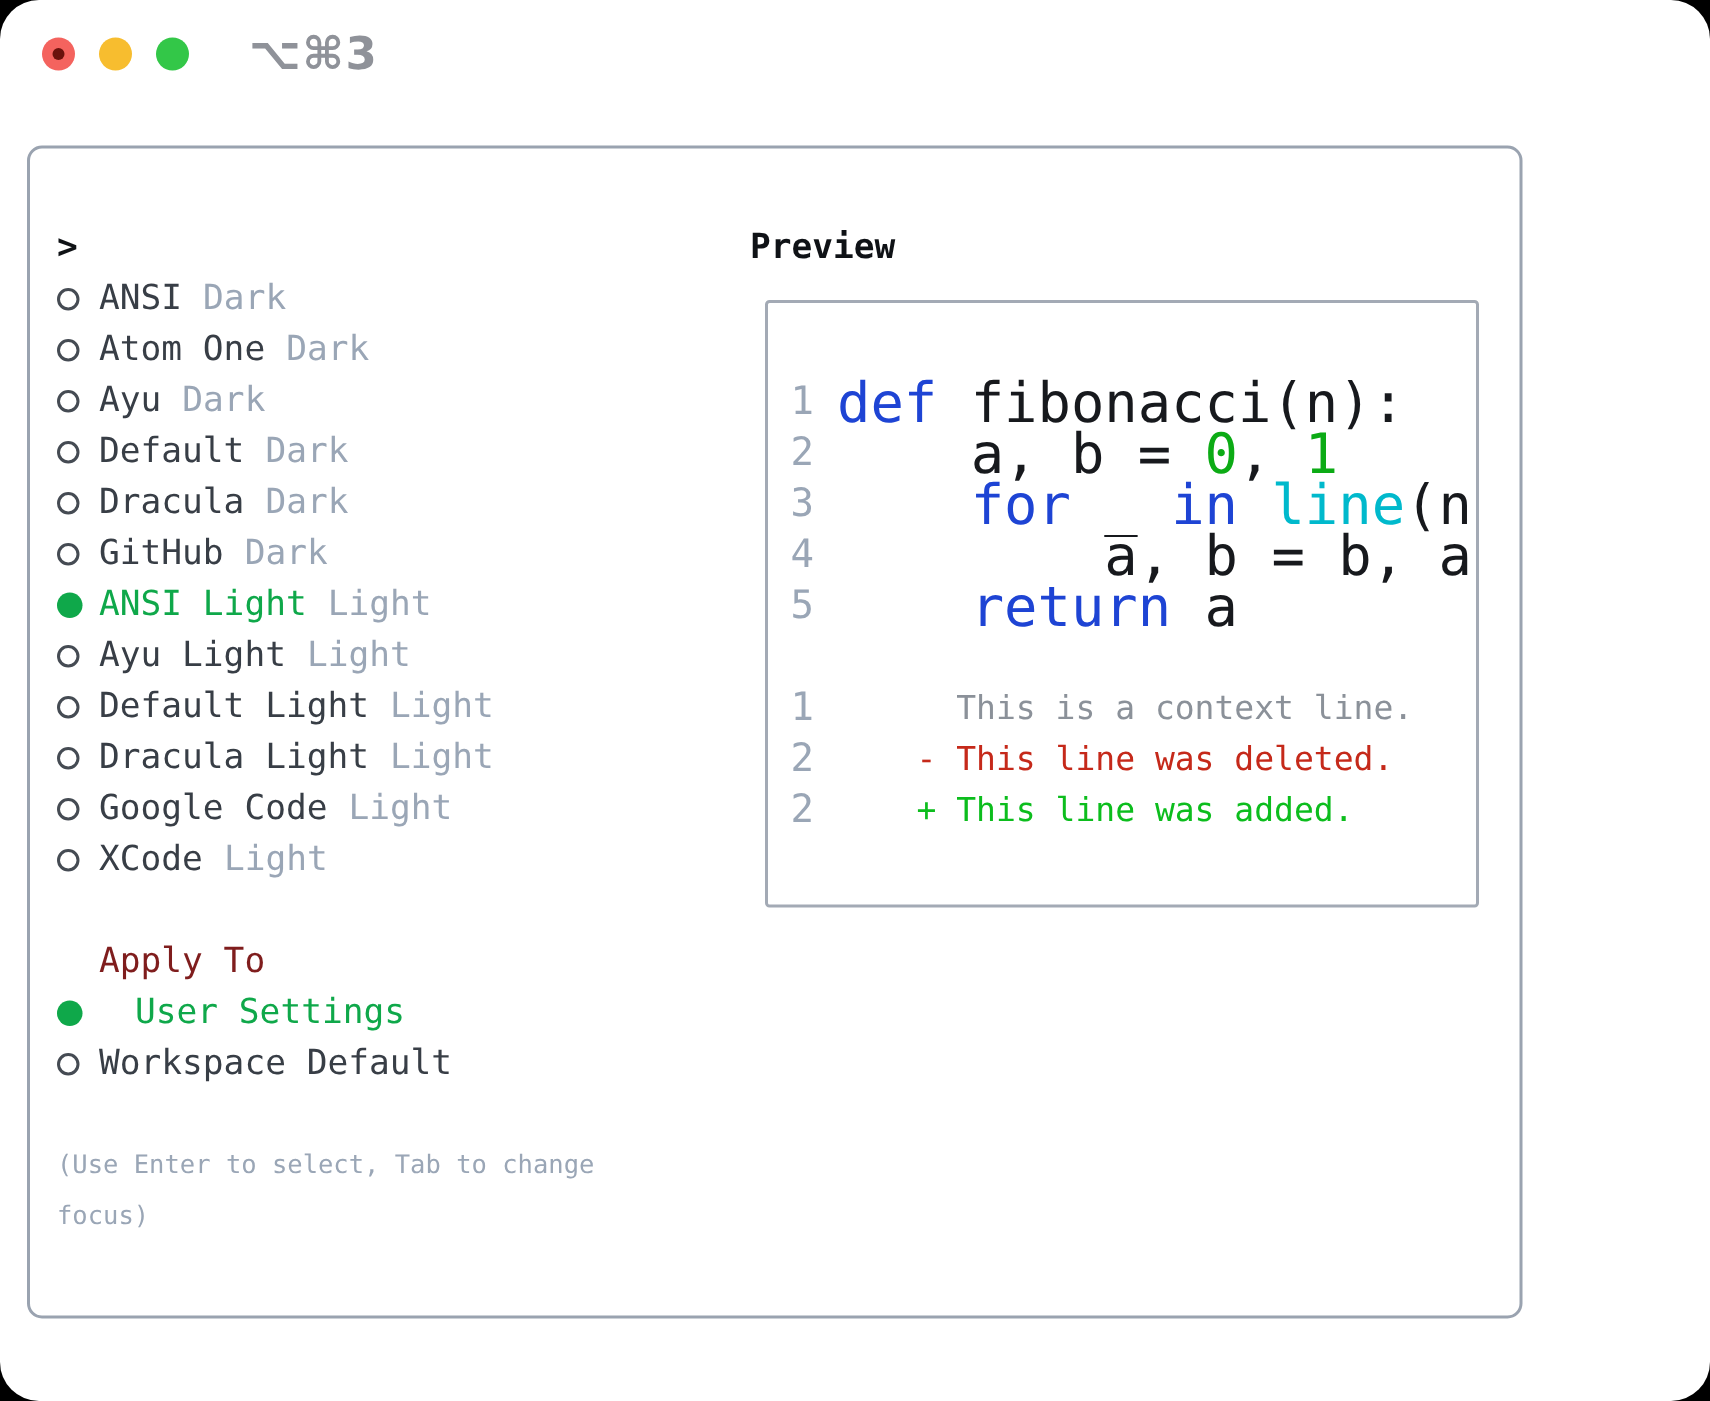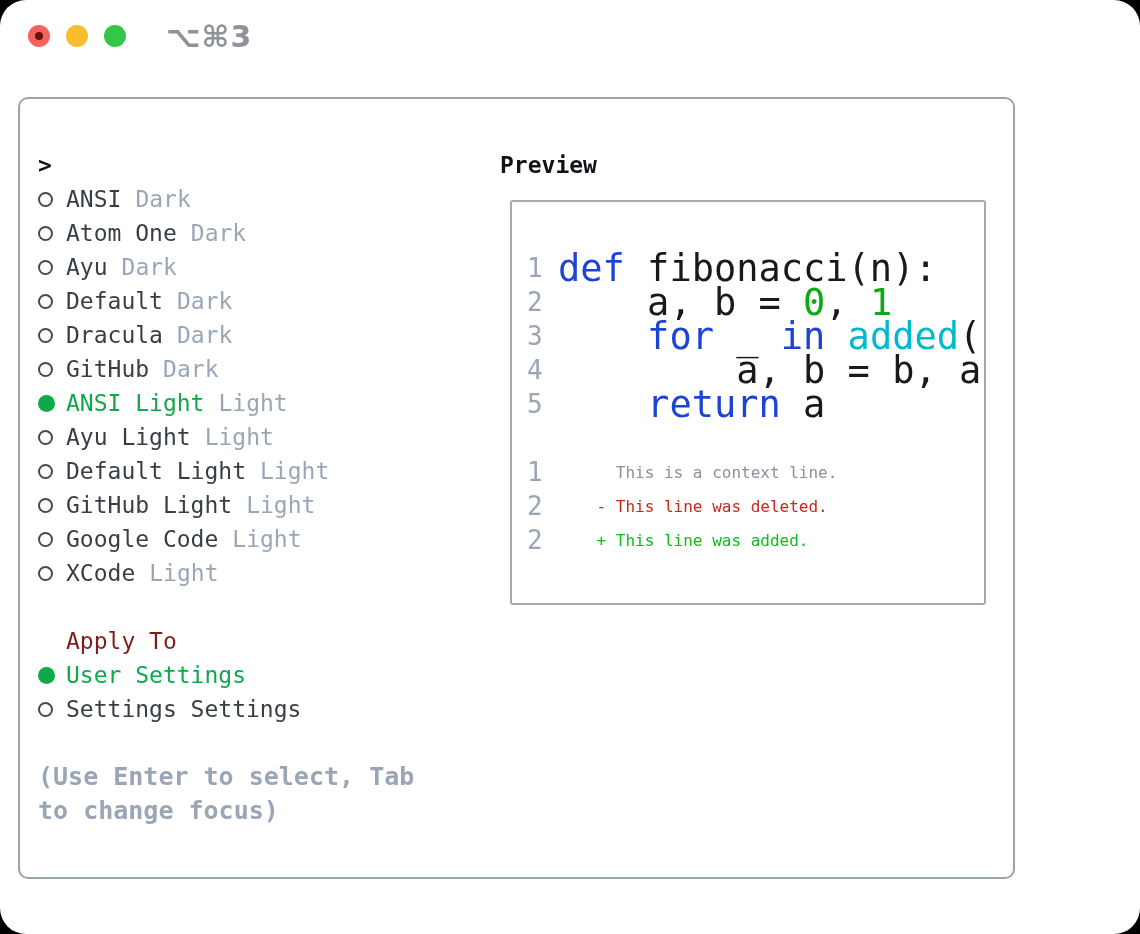--- a/index.html
+++ b/index.html
@@ -24,33 +24,33 @@
   .bullet{width:28px;flex:none;display:flex;align-items:center;}
   .radio{width:15px;height:15px;border:2px solid #454b53;border-radius:50%;box-sizing:border-box;}
   .radio.on{border:none;width:17px;height:17px;background:var(--selected_green);}
   .prompt{font-weight:700;color:var(--heading);}
   .heading-text{font-weight:700;color:var(--heading);}
   .tname{white-space:pre;}
   .variant{color:var(--muted);margin-left:14px;white-space:pre;}
   .row.selected .tname{color:var(--selected_green);}
   .spacer{height:34px;}
   .apply-label{color:#7f1d1d;}
-  .row.selected .opt-label{color:var(--selected_green);}
-  .hint{margin-top:34px;width:405px;font-size:25px;line-height:34px;color:var(--muted);font-weight:bold;}
+  .row.selected .opt-label{color:var(--selected_green);margin-left:24px;}
+  .hint{margin-top:34px;width:405px;font-size:17px;line-height:34px;color:var(--muted);}
 
   
   .preview-title{height:34px;display:flex;align-items:center;font-size:23px;font-weight:700;color:var(--heading);}
   .preview-box{margin-top:18px;margin-left:10px;width:476px;height:405px;box-sizing:border-box;border:2px solid var(--preview_border);border-radius:3px;padding:49px 10px 0 15px;overflow:hidden;}
   .cline{height:34px;display:flex;align-items:center;}
   .lnum{width:20px;flex:none;margin-right:11px;color:var(--muted);font-size:26px;}
   .code{font-size:37px;white-space:pre;color:var(--plain);}
   .tok-kw{color:var(--kw);}
   .tok-fn{color:var(--fn_cyan);}
   .tok-num{color:var(--literal);}
-  .dline .dtext{font-size:16px;white-space:pre;text-align:right;}
+  .dline .dtext{font-size:22px;white-space:pre;text-align:right;}
   .dline.context .dtext{color:var(--context);}
   .dline.deleted .dtext{color:var(--deleted);}
   .dline.added .dtext{color:var(--added);}
 </style>
 </head>
 <body>
 
 <div class="window">
 
   <div class="titlebar">
@@ -130,21 +130,21 @@
             <span class="bullet">
               <span class="radio"></span>
             </span>
             <span class="tname">Default Light</span>
             <span class="variant">Light</span>
           </div>
           <div class="row">
             <span class="bullet">
               <span class="radio"></span>
             </span>
-            <span class="tname">GitHub Light</span>
+            <span class="tname">Dracula Light</span>
             <span class="variant">Light</span>
           </div>
           <div class="row">
             <span class="bullet">
               <span class="radio"></span>
             </span>
             <span class="tname">Google Code</span>
             <span class="variant">Light</span>
           </div>
           <div class="row">
@@ -167,42 +167,42 @@
           <div class="row selected">
             <span class="bullet">
               <span class="radio on"></span>
             </span>
             <span class="tname opt-label">User Settings</span>
           </div>
           <div class="row">
             <span class="bullet">
               <span class="radio"></span>
             </span>
-            <span class="tname opt-label">Settings Settings</span>
+            <span class="tname opt-label">Workspace Default</span>
           </div>
         </div>
 
       <div class="hint">(Use Enter to select, Tab to change focus)</div>
     </div>
 
     <div class="right-col">
       <div class="preview-title">Preview</div>
       <div class="preview-box">
         <div>
             <div class="cline">
               <span class="lnum">1</span>
               <span class="code"><span class="tok-kw">def</span><span> fibonacci(n):</span></span>
             </div>
             <div class="cline">
               <span class="lnum">2</span>
               <span class="code"><span>    a, b = </span><span class="tok-num">0</span><span>, </span><span class="tok-num">1</span></span>
             </div>
             <div class="cline">
               <span class="lnum">3</span>
-              <span class="code"><span>    </span><span class="tok-kw">for</span><span> _ </span><span class="tok-kw">in</span><span> </span><span class="tok-fn">added</span><span>(n):</span></span>
+              <span class="code"><span>    </span><span class="tok-kw">for</span><span> _ </span><span class="tok-kw">in</span><span> </span><span class="tok-fn">line</span><span>(n):</span></span>
             </div>
             <div class="cline">
               <span class="lnum">4</span>
               <span class="code"><span>        a, b = b, a + b</span></span>
             </div>
             <div class="cline">
               <span class="lnum">5</span>
               <span class="code"><span>    </span><span class="tok-kw">return</span><span> a</span></span>
             </div>
           </div>

